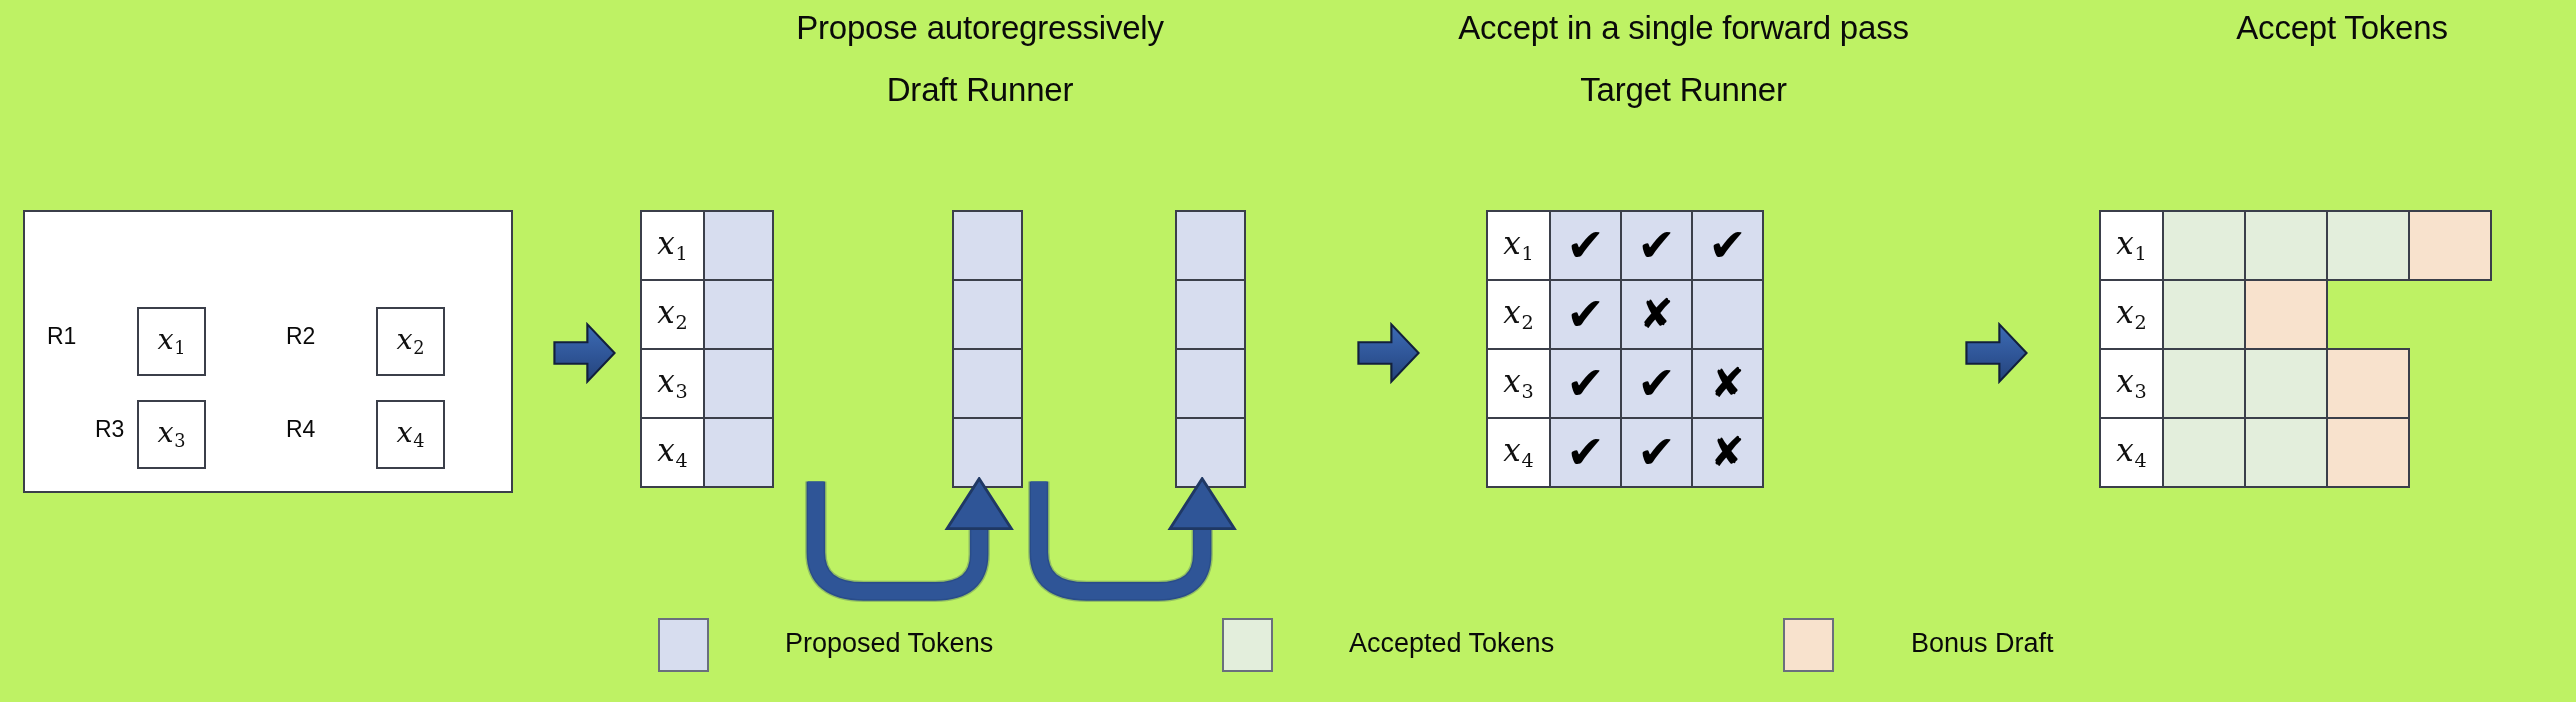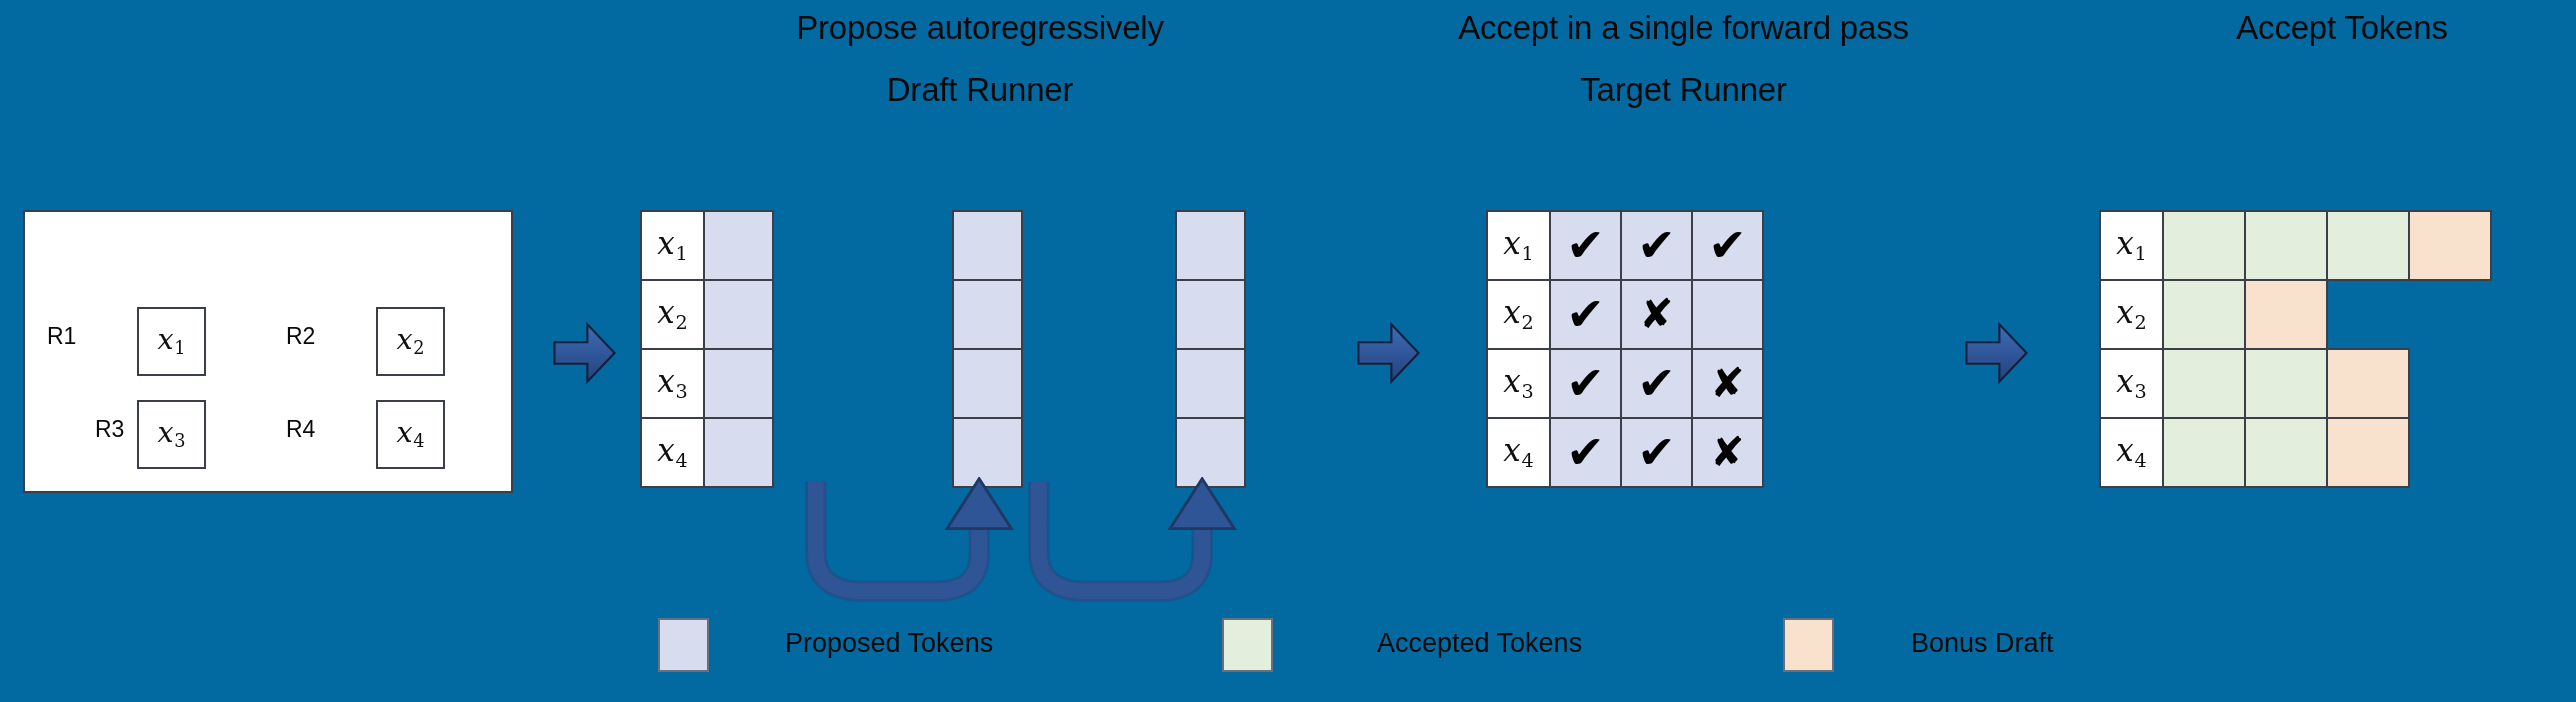--- a/index.html
+++ b/index.html
@@ -7,21 +7,21 @@
     padding: 0;
     background: #ffffff;
   }
   body {
     font-family: "Liberation Sans", sans-serif;
   }
   #canvas {
     position: relative;
     width: 2576px;
     height: 703px;
-    background: #0369a1;
+    background: #bef264;
     overflow: hidden;
   }
   .abs { position: absolute; }
 
   
   .heading {
     font-family: "Liberation Sans", sans-serif;
     font-size: 33px;
     font-weight: 400;
     color: #0a0a0a;
@@ -395,19 +395,19 @@
         <td class="cell-orange"></td>
         <td class="cell-empty"></td>
       </tr>
     </tbody>
   </table>
 
   <div class="abs legend-swatch" style="left:658px; top:618px; background:#d7ddef;"></div>
   <div class="abs legend-label" style="left:785px; top:628px;">Proposed Tokens</div>
 
   <div class="abs legend-swatch" style="left:1222px; top:618px; background:#e3eedc;"></div>
-  <div class="abs legend-label" style="left:1349px; top:628px;margin-left:28px;">Accepted Tokens</div>
+  <div class="abs legend-label" style="left:1349px; top:628px;">Accepted Tokens</div>
 
   <div class="abs legend-swatch" style="left:1783px; top:618px; background:#f8e2cd;"></div>
   <div class="abs legend-label" style="left:1911px; top:628px;">Bonus Draft</div>
 
 </div>
 
 
 </body></html>

